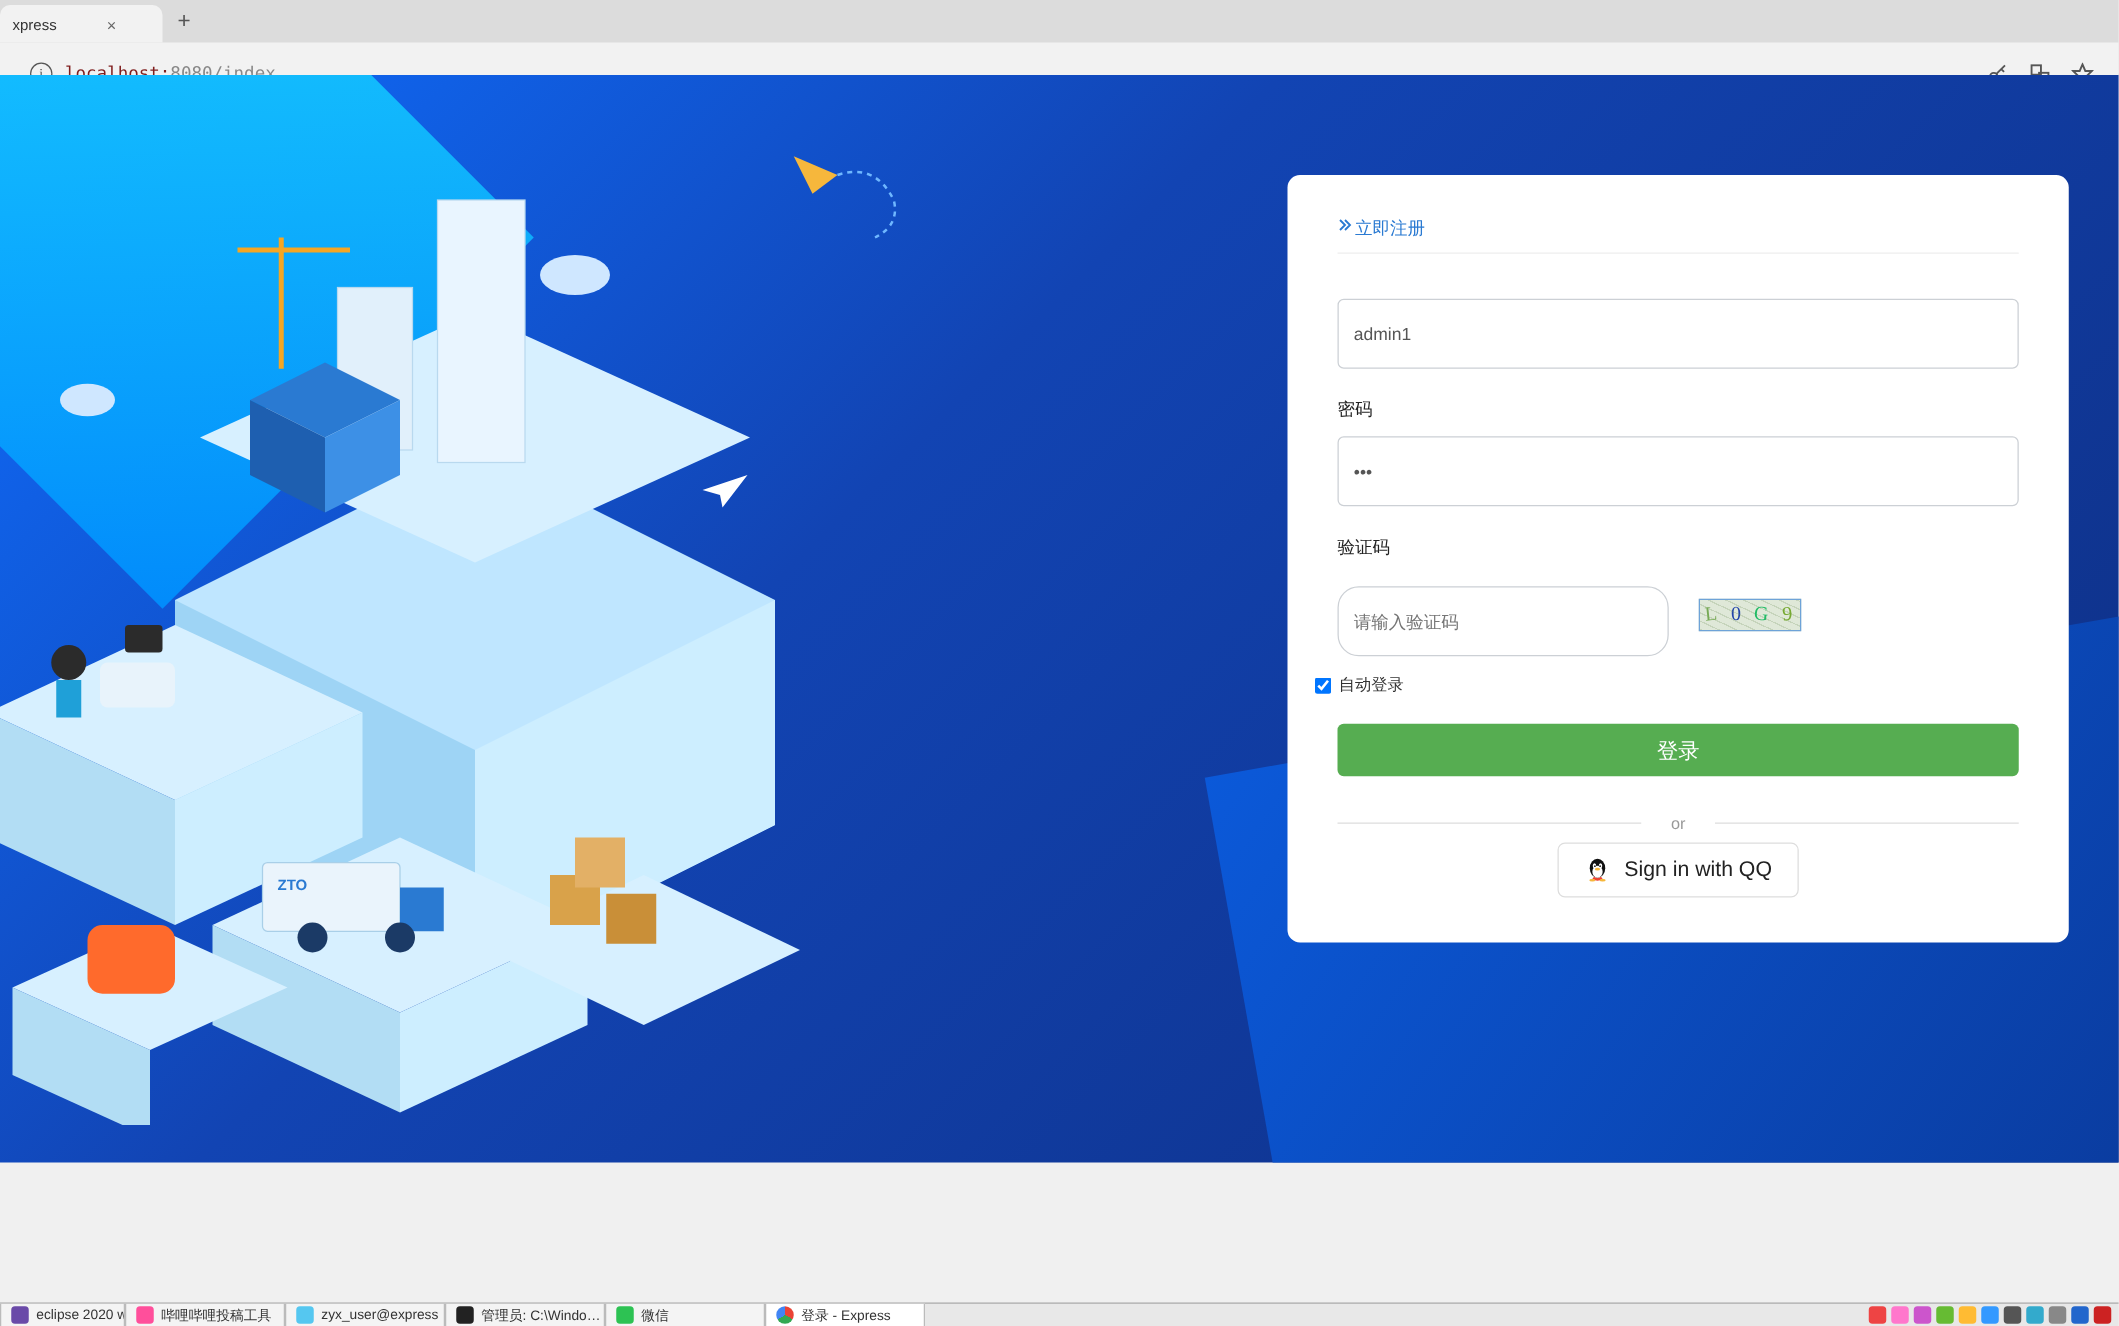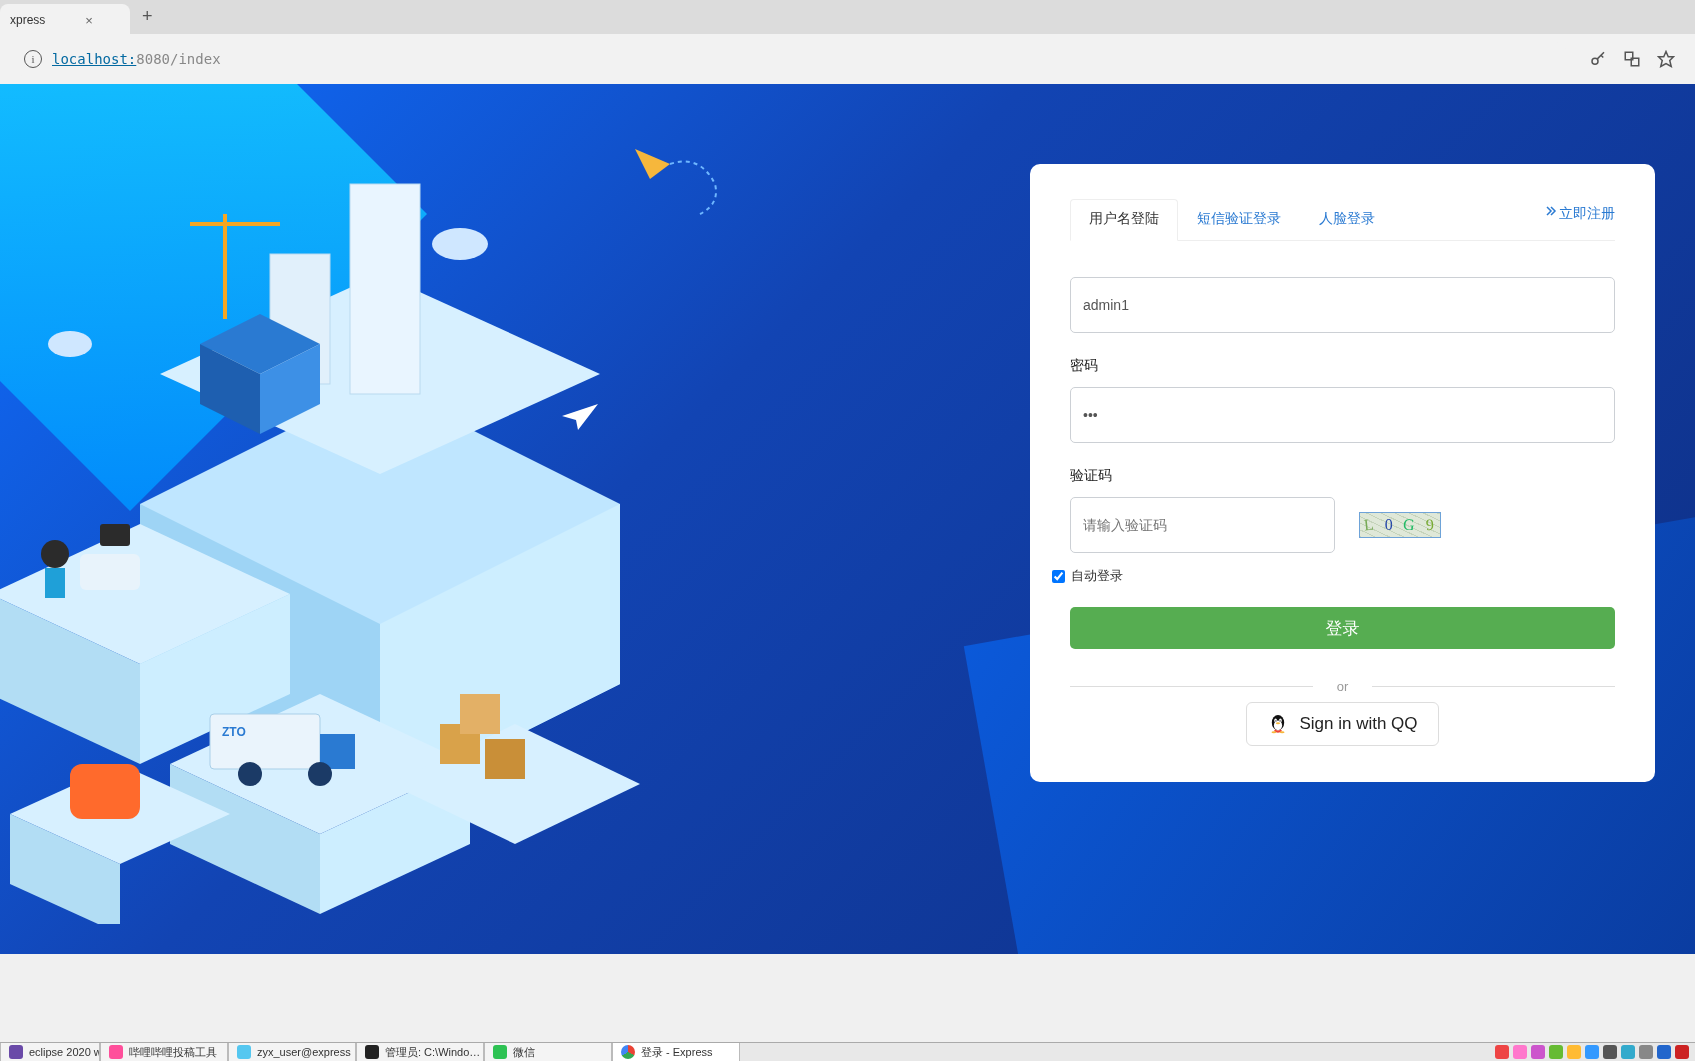--- a/index.html
+++ b/index.html
@@ -8,21 +8,21 @@
   background: #f0f0f0;
   width: 1695px;
   height: 1061px;
   overflow: hidden;
   position: relative;
 }
 
 
 .browser-chrome {
   background: #dcdcdc;
-  height: 84px;
+  height: 60px;
   width: 100%;
   border-bottom: 1px solid #b8b8b8;
 }
 .tabs-row {
   height: 34px;
   display: flex;
   align-items: flex-end;
   padding-left: 0;
 }
 .tab {
@@ -61,21 +61,21 @@
   font-family: Consolas, monospace;
 }
 .addr-info-icon {
   width: 18px; height: 18px;
   border: 1.5px solid #555;
   border-radius: 50%;
   display:flex; align-items:center; justify-content:center;
   font-size: 11px; color:#555; margin-right: 10px;
   font-family: Georgia, serif;
 }
-.addr-host { color: #0369a1; text-decoration: underline; }
+.addr-host { color: #7f1d1d; text-decoration: underline; }
 .addr-path { color: #888; }
 .chrome-actions { display:flex; gap:16px; padding:0 10px; align-items:center; color:#555; }
 .chrome-icon { width:18px; height:18px; }
 
 
 .page {
   position: relative;
   height: 870px;
   width: 100%;
   background: linear-gradient(135deg, #0f6eff 0%, #1244b3 40%, #0e2d80 100%);
@@ -167,21 +167,21 @@
   margin-top: 12px;
   height: 56px;
   border: 1px solid #ccd0d5;
   border-radius: 5px;
   padding: 0 12px;
   font-size: 14px;
   color: #555;
   outline: none;
 }
 .captcha-row { display:flex; align-items:center; gap:24px; margin-top:12px; }
-.captcha-input { flex: 0 0 265px; margin-top:0; }
+.captcha-input { flex: 0 0 265px; margin-top:10px;border-radius:17px; }
 .captcha-img {
   width: 82px; height: 26px;
   border: 1px solid #6ea3d8;
   background: #dfe8d8;
   display:flex; align-items:center; justify-content:space-around;
   font-family: Georgia, serif;
   font-size: 16px;
   letter-spacing: 2px;
   position:relative;
   overflow:hidden;
@@ -366,25 +366,20 @@
     <path d="M5 5 L40 20 L20 35 Z" fill="#f6b73c"></path>
     <path d="M40 20 Q70 10 85 40 Q90 60 70 70" fill="none" stroke="#6fb7ff" stroke-width="2" stroke-dasharray="4 4"></path>
   </svg>
 
   <svg style="position:absolute; left:560px; top:318px;" width="40" height="30" viewBox="0 0 40 30">
     <path d="M2 14 L38 2 L18 28 L16 18 Z" fill="#fff"></path>
   </svg>
 
   <div class="login-card">
     <div class="login-header">
-      <div class="login-tabs">
-        <div class="login-tab active">用户名登陆</div>
-        <div class="login-tab">短信验证登录</div>
-        <div class="login-tab">人脸登录</div>
-      </div>
       <a class="register-link" href="#">
         <svg width="12" height="12" viewBox="0 0 24 24">
             <path d="M4 4l8 8-8 8M12 4l8 8-8 8" fill="none" stroke="#2a7ad2" stroke-width="3"></path>
           </svg>
         <span>立即注册</span>
       </a>
     </div>
 
     <div class="form-group">
       <input class="form-input" type="text" value="admin1" style="">

